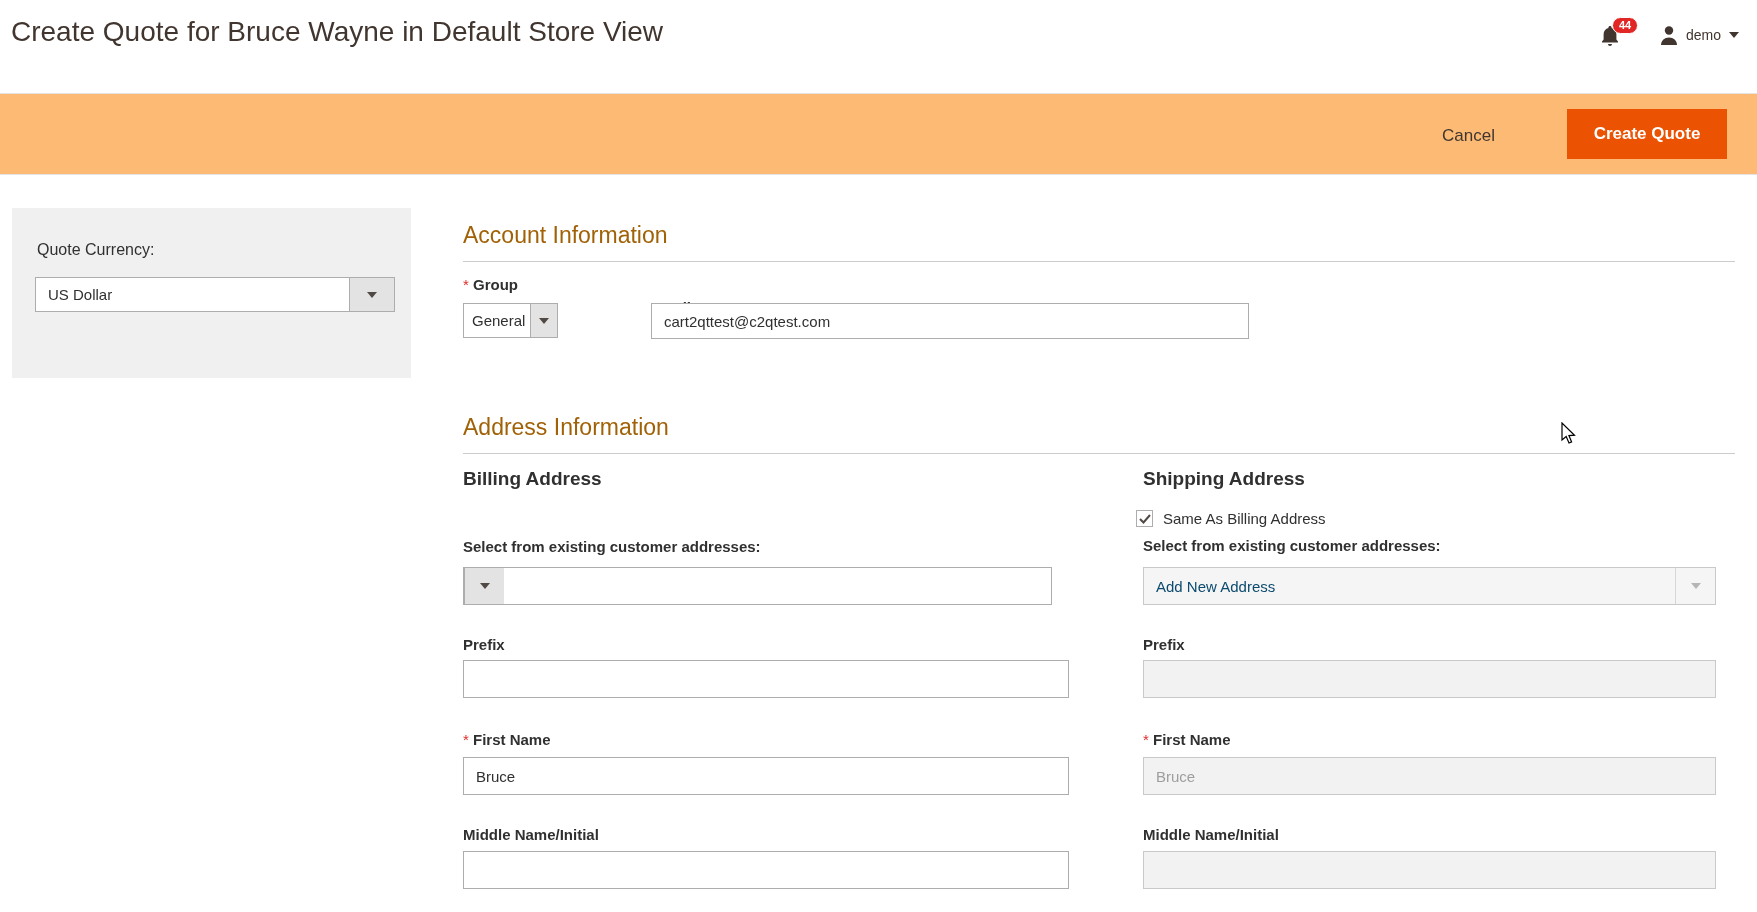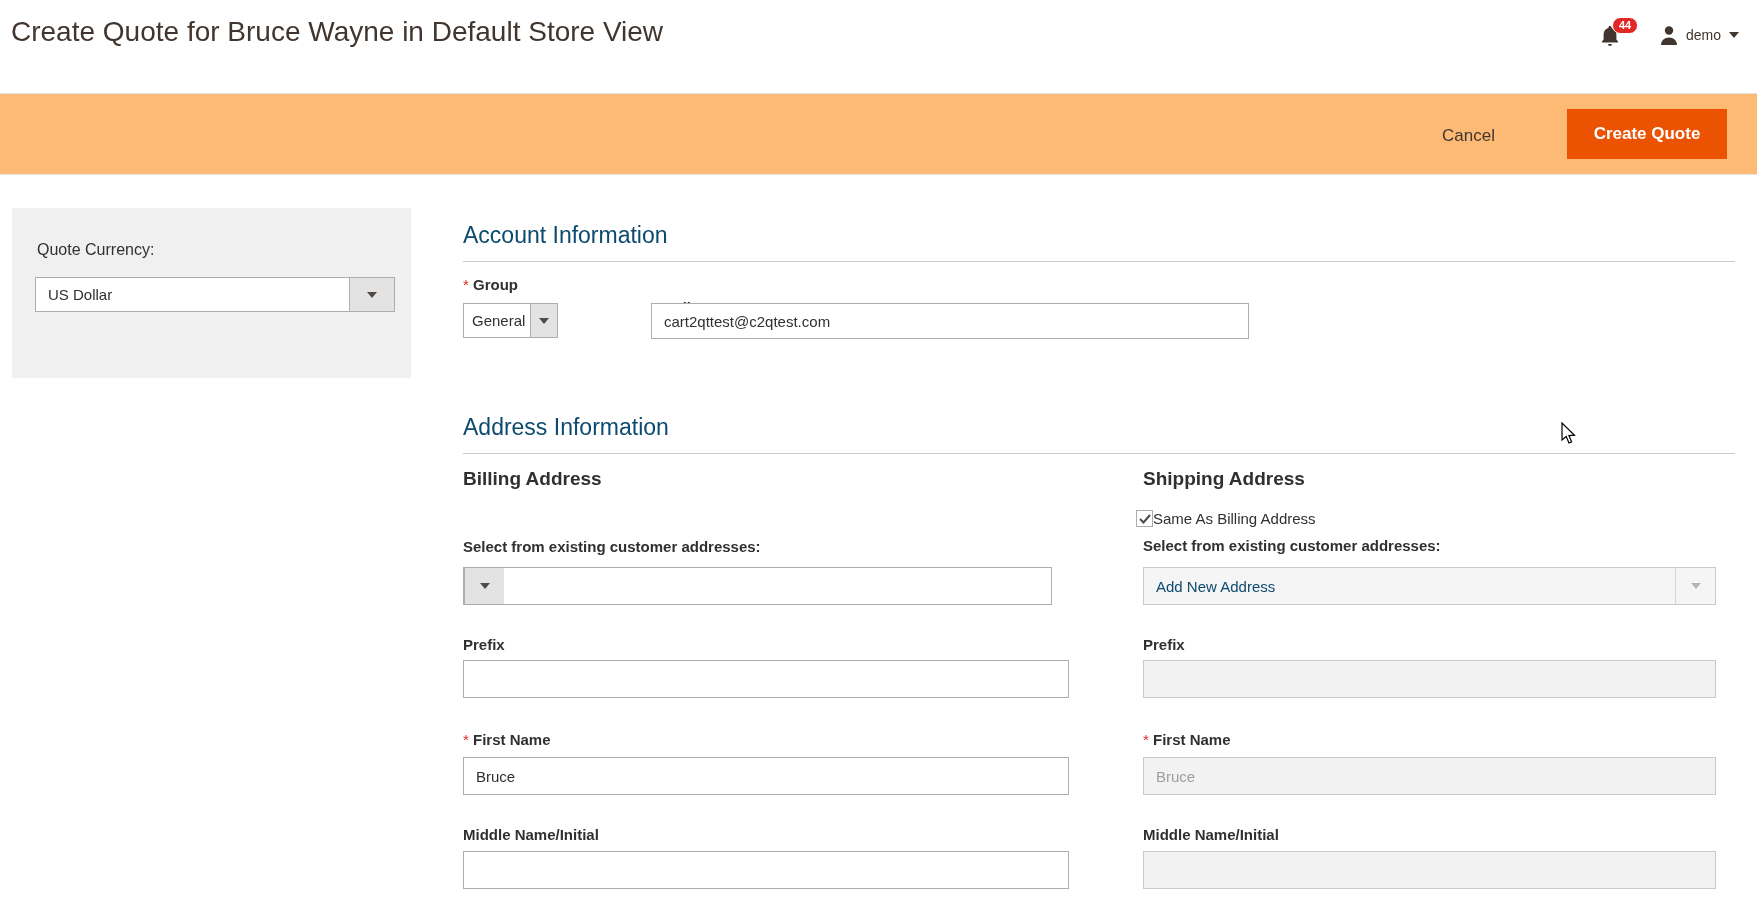--- a/index.html
+++ b/index.html
@@ -38,39 +38,39 @@
                            color:#303030; white-space:nowrap; overflow:hidden; }
   .select-ctrl .sel-btn { width:40px; border-left:1px solid #adadad; background:#e3e3e3;
                           display:flex; align-items:center; justify-content:center; }
   .tri { width:0; height:0; border-left:5px solid transparent; border-right:5px solid transparent;
          border-top:6px solid #514943; }
   .currency-select { left:23px; top:69px; width:360px; height:35px; }
   .currency-select .sel-btn { width:45px; }
 
   
   .section { position:absolute; }
-  .section-heading { font-size:23px; font-weight:400; color:#0c4a6e; padding-bottom:12px;
+  .section-heading { font-size:23px; font-weight:400; color:#a16207; padding-bottom:12px;
                      border-bottom:1px solid #cccccc; }
   .acct-section { left:463px; top:222px; width:1272px; }
   .addr-section { left:463px; top:414px; width:1272px; }
 
   
   .fld-label { position:absolute; font-size:15px; font-weight:700; color:#303030; white-space:nowrap; }
   .required::before { content:"* "; color:#e02b27; font-weight:400; }
   .txt-input { position:absolute; height:38px; border:1px solid #adadad; background:#fff;
                font-size:15px; color:#303030; padding:0 12px; font-family:"Liberation Sans", sans-serif; }
   .txt-input:disabled, .txt-input.disabled { background:#f2f2f2; border-color:#c9c9c9; color:#9e9e9e; }
   .select-disabled { background:#f5f5f5; border-color:#c9c9c9; cursor:default; }
   .select-disabled .sel-text { color:#0c4a6e; }
   .select-disabled .sel-btn { background:#f5f5f5; border-left-color:#d6d6d6; }
   .select-disabled .tri { border-top-color:#b5b5b5; }
 
   .subheading { position:absolute; font-size:19px; font-weight:700; color:#303030; }
 
-  .checkbox-row { position:absolute; left:1136px; top:510px; display:flex; align-items:center; }
+  .checkbox-row { position:absolute; left:1136px; top:510px; display:flex; align-items:center; gap:10px; }
   .checkbox { width:17px; height:17px; border:1px solid #adadad; background:#fff; display:flex;
               align-items:center; justify-content:center; cursor:pointer; }
   .checkbox svg { display:block; }
   .checkbox-label { font-size:15px; color:#303030; }
 
   .mouse-cursor { left:1560px; top:422px; pointer-events:none; }
 </style>
 </head>
 <body>
 

